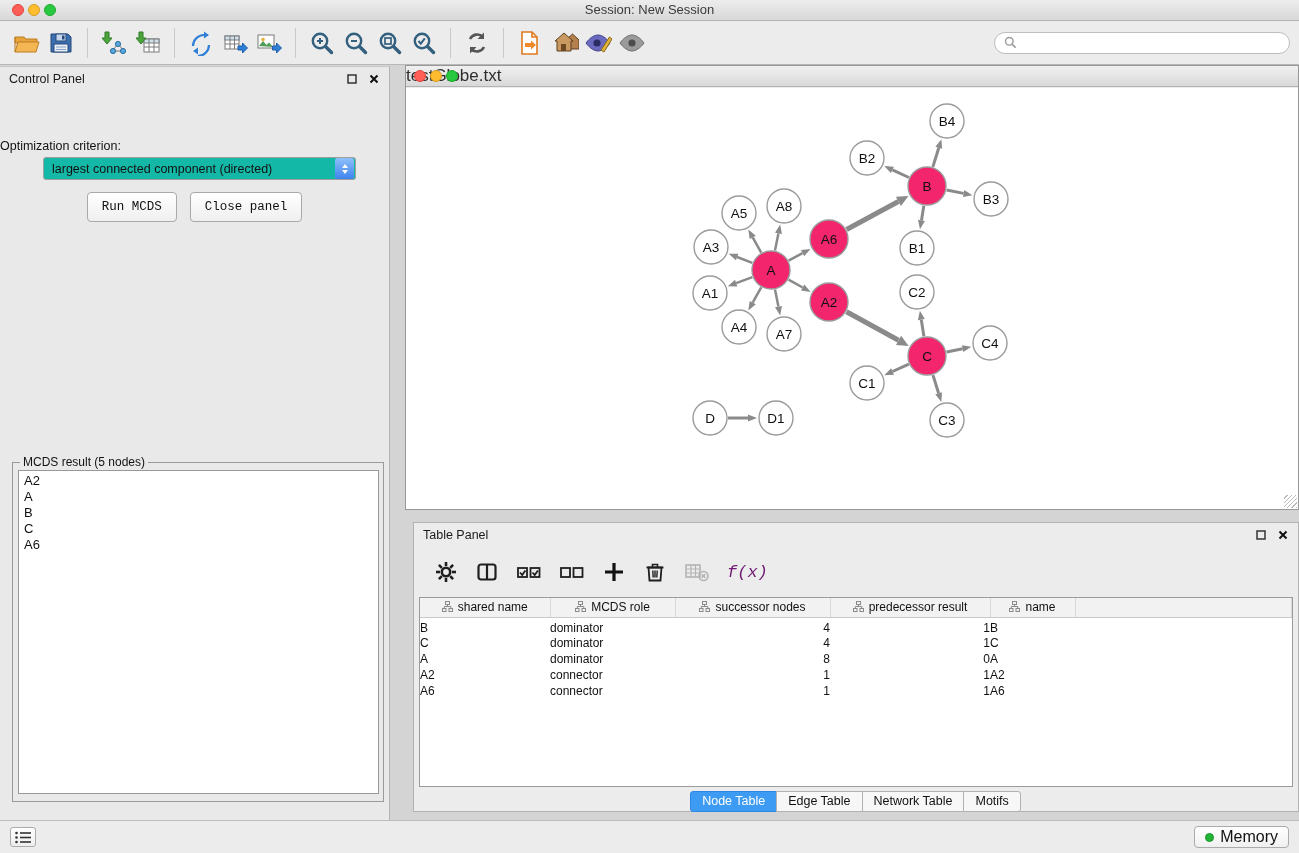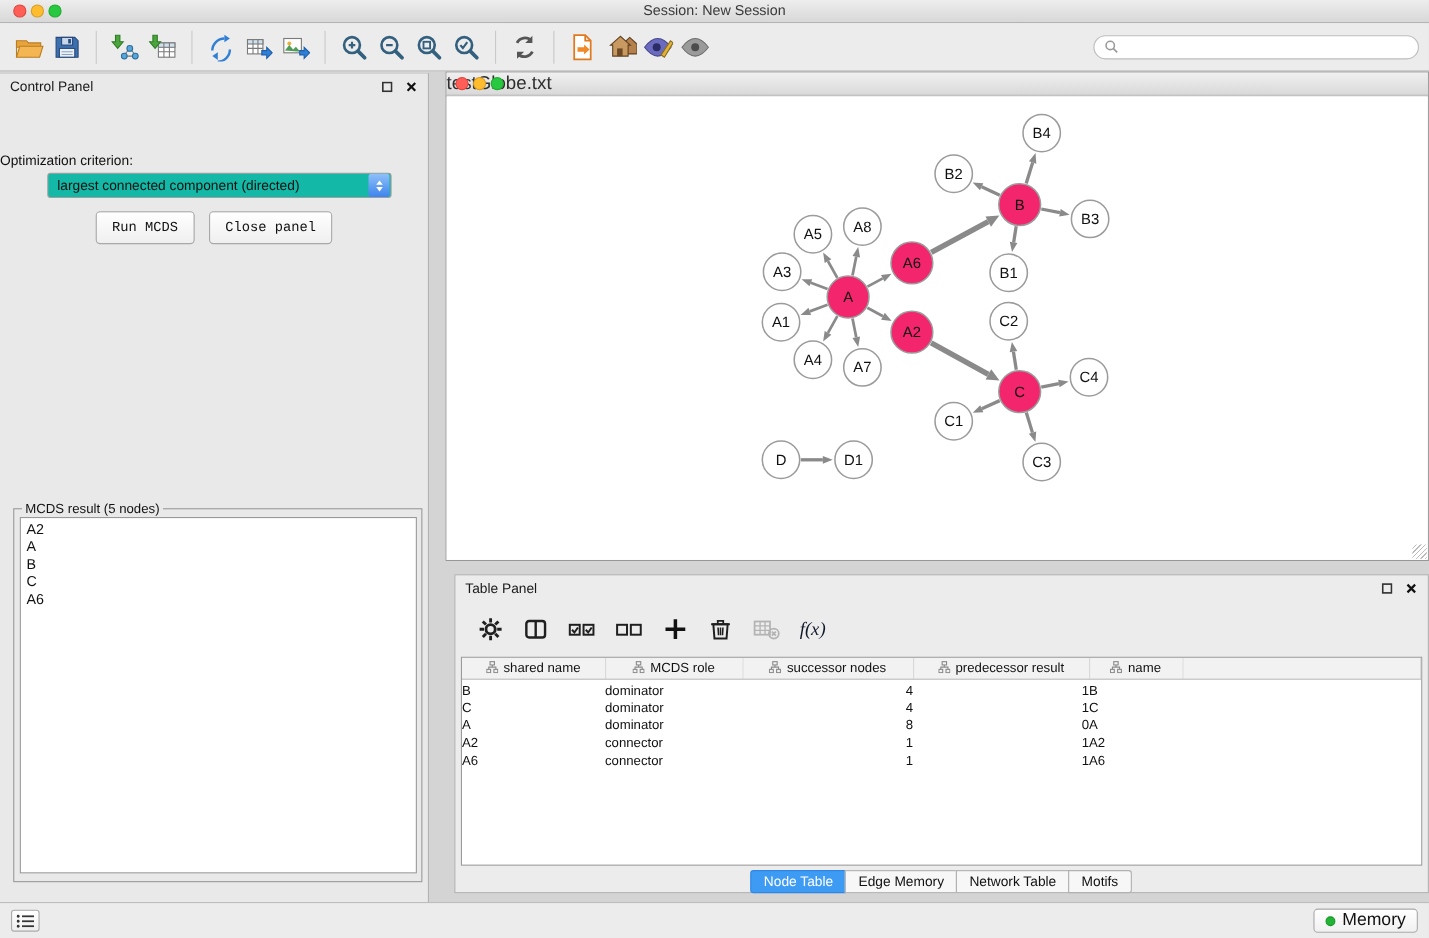--- a/index.html
+++ b/index.html
@@ -41,21 +41,21 @@
 
 #network-window{position:absolute;left:405px;top:65px;width:894px;height:445px;background:#ececec;border:1px solid #979797}
 .nw-titlebar{position:relative;height:21px;background:linear-gradient(#f0f0f0,#d9d9d9);border-bottom:1px solid #b3b3b3}
 .nw-title{display:block;text-align:left;line-height:20px;font-size:17px;color:#2e2e2e}
 .nw-canvas{position:absolute;left:0;right:0;top:22px;bottom:0;background:#fff;overflow:hidden}
 .resize-grip{position:absolute;right:1px;bottom:1px;width:13px;height:13px;background:repeating-linear-gradient(135deg,transparent 0 2px,#bbb 2px 3px)}
 
 #table-panel{position:absolute;left:413px;top:522px;width:886px;height:290px;background:#ececec;border:1px solid #b2b2b2}
 .tp-toolbar{position:absolute;left:6px;top:28px;height:42px;display:flex;align-items:center;gap:17px;padding-left:14px}
 .tpbtn{display:flex;align-items:center;justify-content:center}
-.fx{font-family:Liberation Serif, serif;font-style:italic;font-size:17px;color:#0f172a}
+.fx{font-family:Liberation Mono, monospace;font-style:italic;font-size:17px;color:#701a75}
 .tp-table-wrap{position:absolute;left:5px;right:5px;top:74px;height:190px;background:#fff;border:1px solid #9b9b9b;overflow:hidden}
 #tp-table{border-collapse:collapse;table-layout:fixed;width:100%;font-size:12px;color:#111}
 #tp-table th{height:19px;font-weight:normal;background:#f2f2f2;border-right:1px solid #d8d8d8;border-bottom:1px solid #c9c9c9;text-align:center;font-size:12px;overflow:hidden;white-space:nowrap}
 #tp-table th .colicon{vertical-align:-1px;margin-right:5px}
 #tp-table td{height:16px;padding:0;overflow:hidden;white-space:nowrap}
 #tp-table tbody tr:first-child td{padding-top:3px}
 .cl6{padding-left:7px}.cl12{padding-left:12px}.num{text-align:right;padding-right:16px}
 .tp-tabs{position:absolute;left:0;width:100%;top:268px;display:flex;justify-content:center}
 .tp-tab{background:#f7f7f7;border:1px solid #b1b1b1;margin-left:-1px;height:21px;line-height:19px;padding:0 11px;font-size:12.5px;cursor:default}
 .tp-tab:first-child{border-radius:3px 0 0 3px}
@@ -588,21 +588,21 @@
             <td class="num">1</td>
             <td class="num">1</td>
             <td class="cl12">A6</td>
             <td></td>
           </tr>
         </tbody>
     </table>
   </div>
   <div class="tp-tabs">
       <div class="tp-tab active">Node Table</div>
-      <div class="tp-tab">Edge Memory</div>
+      <div class="tp-tab">Edge Table</div>
       <div class="tp-tab">Network Table</div>
       <div class="tp-tab">Motifs</div>
     </div>
 </div>
 
 <div id="statusbar">
   <div class="sb-btn">
     <svg width="16" height="13" viewBox="0 0 16 13">
         <circle cx="1.5" cy="2" r="1.3" fill="#333"></circle>
         <rect x="5" y="1.2" width="11" height="1.6" fill="#333"></rect>

